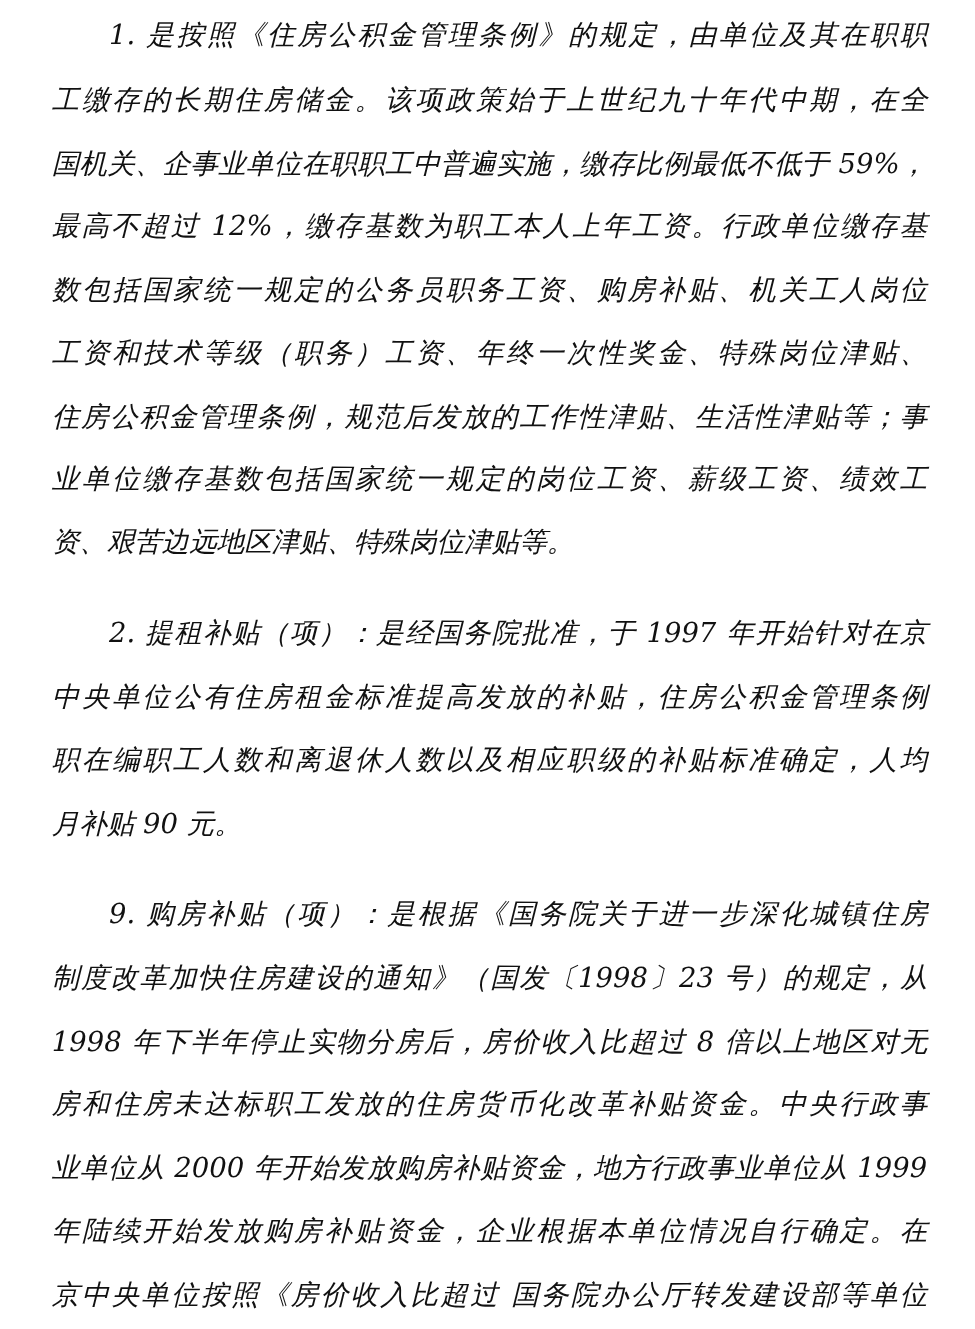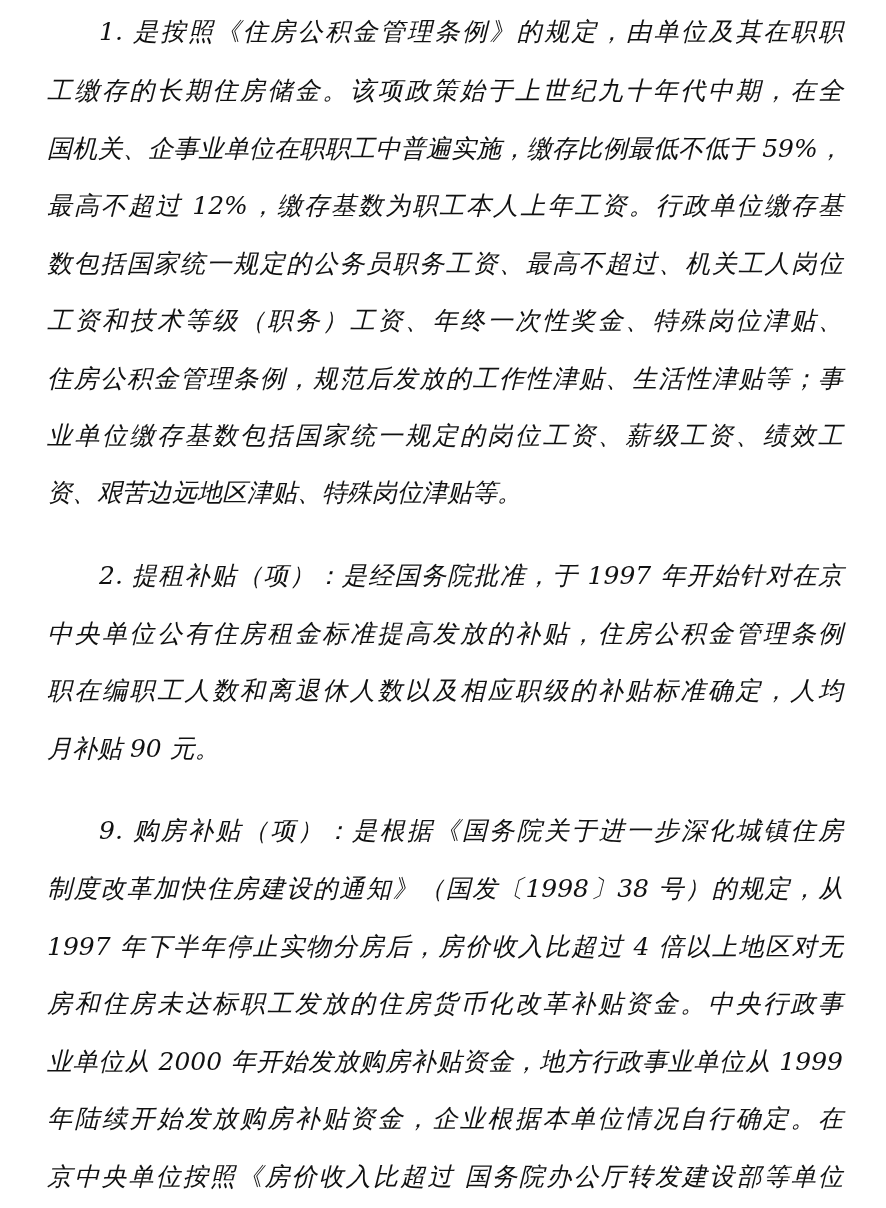--- a/index.html
+++ b/index.html
@@ -12,36 +12,36 @@
 </style>
 </head>
 <body>
 
 <div>
   <div>
     <div class="line indent" style="top:17px">1. 是按照《住房公积金管理条例》的规定，由单位及其在职职</div>
     <div class="line" style="top:76px">工缴存的长期住房储金。该项政策始于上世纪九十年代中期，在全</div>
     <div class="line" style="top:134px">国机关、企事业单位在职职工中普遍实施，缴存比例最低不低于 59%，</div>
     <div class="line" style="top:191px">最高不超过 12%，缴存基数为职工本人上年工资。行政单位缴存基</div>
-    <div class="line" style="top:249px">数包括国家统一规定的公务员职务工资、最高不超过、机关工人岗位</div>
+    <div class="line" style="top:249px">数包括国家统一规定的公务员职务工资、购房补贴、机关工人岗位</div>
     <div class="line" style="top:306px">工资和技术等级（职务）工资、年终一次性奖金、特殊岗位津贴、</div>
     <div class="line" style="top:364px">住房公积金管理条例，规范后发放的工作性津贴、生活性津贴等；事</div>
     <div class="line" style="top:421px">业单位缴存基数包括国家统一规定的岗位工资、薪级工资、绩效工</div>
     <div class="line last" style="top:478px">资、艰苦边远地区津贴、特殊岗位津贴等。</div>
   </div>
 
   <div>
     <div class="line indent" style="top:561px">2. 提租补贴（项）：是经国务院批准，于 1997 年开始针对在京</div>
     <div class="line" style="top:619px">中央单位公有住房租金标准提高发放的补贴，住房公积金管理条例</div>
     <div class="line" style="top:676px">职在编职工人数和离退休人数以及相应职级的补贴标准确定，人均</div>
     <div class="line last" style="top:734px">月补贴 90 元。</div>
   </div>
 
   <div>
     <div class="line indent" style="top:816px">9. 购房补贴（项）：是根据《国务院关于进一步深化城镇住房</div>
-    <div class="line" style="top:874px">制度改革加快住房建设的通知》（国发〔1998〕38 号）的规定，从</div>
-    <div class="line" style="top:932px">1997 年下半年停止实物分房后，房价收入比超过 4 倍以上地区对无</div>
+    <div class="line" style="top:874px">制度改革加快住房建设的通知》（国发〔1998〕23 号）的规定，从</div>
+    <div class="line" style="top:932px">1998 年下半年停止实物分房后，房价收入比超过 8 倍以上地区对无</div>
     <div class="line" style="top:989px">房和住房未达标职工发放的住房货币化改革补贴资金。中央行政事</div>
     <div class="line" style="top:1047px">业单位从 2000 年开始发放购房补贴资金，地方行政事业单位从 1999</div>
     <div class="line" style="top:1104px">年陆续开始发放购房补贴资金，企业根据本单位情况自行确定。在</div>
     <div class="line" style="top:1162px">京中央单位按照《房价收入比超过 国务院办公厅转发建设部等单位</div>
   </div>
 </div>
 
 </body></html>

